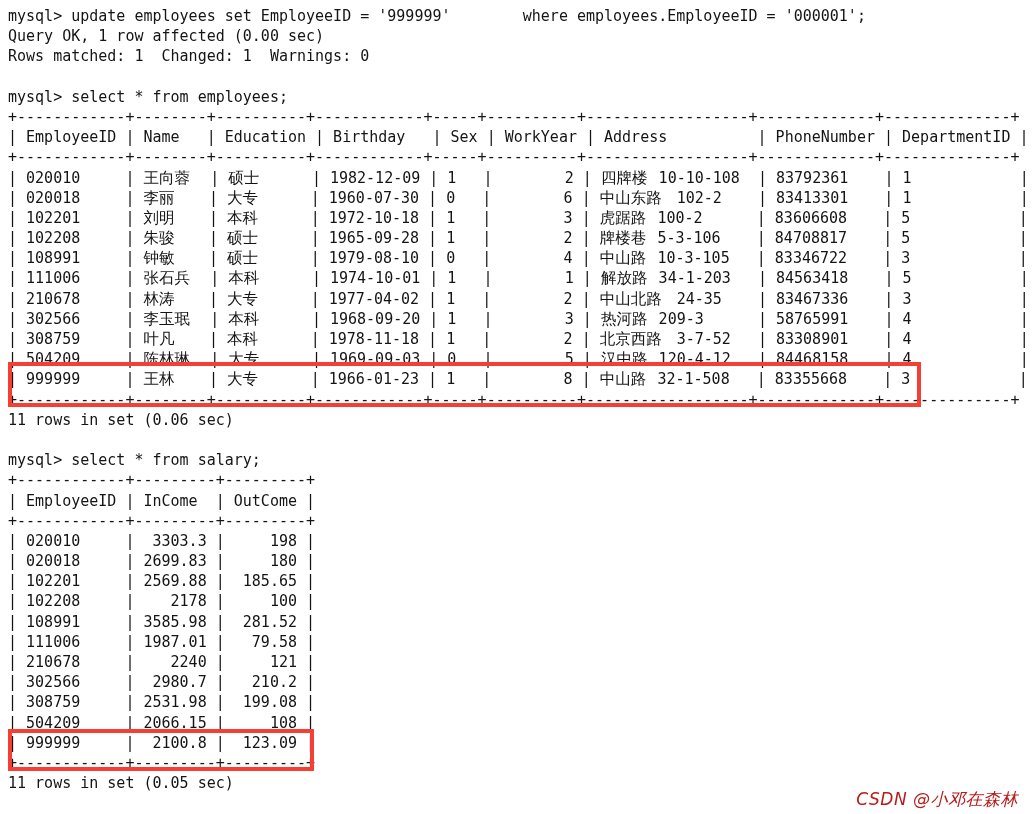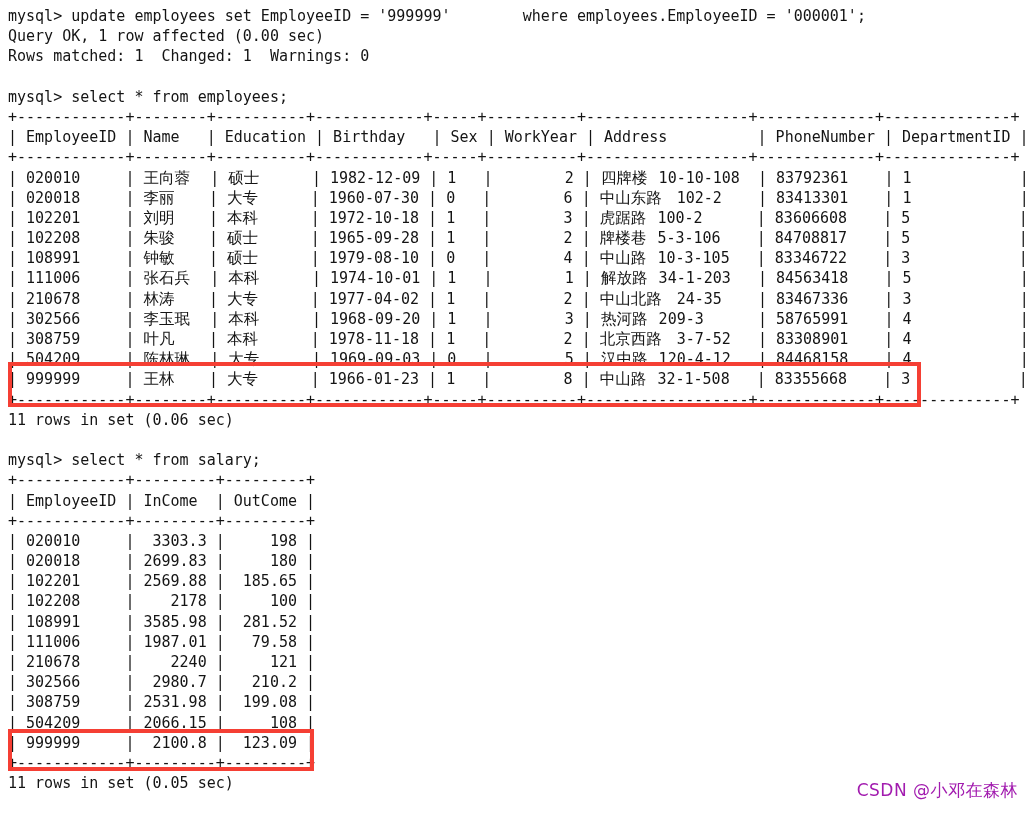--- a/index.html
+++ b/index.html
@@ -68,27 +68,28 @@
     left: 8px;
     top: 729px;
     width: 306px;
     height: 42px;
   }
 
   
   #watermark {
     position: absolute;
     right: 18px;
-    bottom: 12px;
+    bottom: 3px;
     font-family: "DejaVu Sans", "Liberation Sans", sans-serif;
     font-size: 17px;
-    color: #a21caf;
+    color: #b91c1c;
     letter-spacing: 0.5px;
     white-space: nowrap;
     z-index: 6;
+    font-style: italic;
   }
 </style>
 </head>
 <body>
 
 <div id="terminal"><div class="line">mysql&gt; update employees set EmployeeID = '999999'        where employees.EmployeeID = '000001';</div><div class="line">Query OK, 1 row affected (0.00 sec)</div><div class="line">Rows matched: 1  Changed: 1  Warnings: 0</div><div class="line blank"></div><div class="line">mysql&gt; select * from employees;</div><div class="line">+------------+--------+----------+------------+-----+----------+------------------+-------------+--------------+</div><div class="line">| EmployeeID | Name   | Education | Birthday   | Sex | WorkYear | Address          | PhoneNumber | DepartmentID |</div><div class="line">+------------+--------+----------+------------+-----+----------+------------------+-------------+--------------+</div><div class="line">| 020010     | <span class="cjk" style="display:inline-block;width:57.72px">王向蓉</span> | <span class="cjk" style="display:inline-block;width:38.48px">硕士</span>     | 1982-12-09 | 1   |        2 | <span class="cjk" style="display:inline-block;width:57.72px">四牌楼</span>10-10-108  | 83792361    | 1            |</div><div class="line">| 020018     | <span class="cjk" style="display:inline-block;width:38.48px">李丽</span>   | <span class="cjk" style="display:inline-block;width:38.48px">大专</span>     | 1960-07-30 | 0   |        6 | <span class="cjk" style="display:inline-block;width:76.96px">中山东路</span>102-2    | 83413301    | 1            |</div><div class="line">| 102201     | <span class="cjk" style="display:inline-block;width:38.48px">刘明</span>   | <span class="cjk" style="display:inline-block;width:38.48px">本科</span>     | 1972-10-18 | 1   |        3 | <span class="cjk" style="display:inline-block;width:57.72px">虎踞路</span>100-2      | 83606608    | 5            |</div><div class="line">| 102208     | <span class="cjk" style="display:inline-block;width:38.48px">朱骏</span>   | <span class="cjk" style="display:inline-block;width:38.48px">硕士</span>     | 1965-09-28 | 1   |        2 | <span class="cjk" style="display:inline-block;width:57.72px">牌楼巷</span>5-3-106    | 84708817    | 5            |</div><div class="line">| 108991     | <span class="cjk" style="display:inline-block;width:38.48px">钟敏</span>   | <span class="cjk" style="display:inline-block;width:38.48px">硕士</span>     | 1979-08-10 | 0   |        4 | <span class="cjk" style="display:inline-block;width:57.72px">中山路</span>10-3-105   | 83346722    | 3            |</div><div class="line">| 111006     | <span class="cjk" style="display:inline-block;width:57.72px">张石兵</span> | <span class="cjk" style="display:inline-block;width:38.48px">本科</span>     | 1974-10-01 | 1   |        1 | <span class="cjk" style="display:inline-block;width:57.72px">解放路</span>34-1-203   | 84563418    | 5            |</div><div class="line">| 210678     | <span class="cjk" style="display:inline-block;width:38.48px">林涛</span>   | <span class="cjk" style="display:inline-block;width:38.48px">大专</span>     | 1977-04-02 | 1   |        2 | <span class="cjk" style="display:inline-block;width:76.96px">中山北路</span>24-35    | 83467336    | 3            |</div><div class="line">| 302566     | <span class="cjk" style="display:inline-block;width:57.72px">李玉珉</span> | <span class="cjk" style="display:inline-block;width:38.48px">本科</span>     | 1968-09-20 | 1   |        3 | <span class="cjk" style="display:inline-block;width:57.72px">热河路</span>209-3      | 58765991    | 4            |</div><div class="line">| 308759     | <span class="cjk" style="display:inline-block;width:38.48px">叶凡</span>   | <span class="cjk" style="display:inline-block;width:38.48px">本科</span>     | 1978-11-18 | 1   |        2 | <span class="cjk" style="display:inline-block;width:76.96px">北京西路</span>3-7-52   | 83308901    | 4            |</div><div class="line">| 504209     | <span class="cjk" style="display:inline-block;width:57.72px">陈林琳</span> | <span class="cjk" style="display:inline-block;width:38.48px">大专</span>     | 1969-09-03 | 0   |        5 | <span class="cjk" style="display:inline-block;width:57.72px">汉中路</span>120-4-12   | 84468158    | 4            |</div><div class="line">| 999999     | <span class="cjk" style="display:inline-block;width:38.48px">王林</span>   | <span class="cjk" style="display:inline-block;width:38.48px">大专</span>     | 1966-01-23 | 1   |        8 | <span class="cjk" style="display:inline-block;width:57.72px">中山路</span>32-1-508   | 83355668    | 3            |</div><div class="line">+------------+--------+----------+------------+-----+----------+------------------+-------------+--------------+</div><div class="line">11 rows in set (0.06 sec)</div><div class="line blank"></div><div class="line">mysql&gt; select * from salary;</div><div class="line">+------------+---------+---------+</div><div class="line">| EmployeeID | InCome  | OutCome |</div><div class="line">+------------+---------+---------+</div><div class="line">| 020010     |  3303.3 |     198 |</div><div class="line">| 020018     | 2699.83 |     180 |</div><div class="line">| 102201     | 2569.88 |  185.65 |</div><div class="line">| 102208     |    2178 |     100 |</div><div class="line">| 108991     | 3585.98 |  281.52 |</div><div class="line">| 111006     | 1987.01 |   79.58 |</div><div class="line">| 210678     |    2240 |     121 |</div><div class="line">| 302566     |  2980.7 |   210.2 |</div><div class="line">| 308759     | 2531.98 |  199.08 |</div><div class="line">| 504209     | 2066.15 |     108 |</div><div class="line">| 999999     |  2100.8 |  123.09 |</div><div class="line">+------------+---------+---------+</div><div class="line">11 rows in set (0.05 sec)</div></div>
 
 <div class="hl-box" id="hl-employees"></div>
 <div class="hl-box" id="hl-salary"></div>
 

